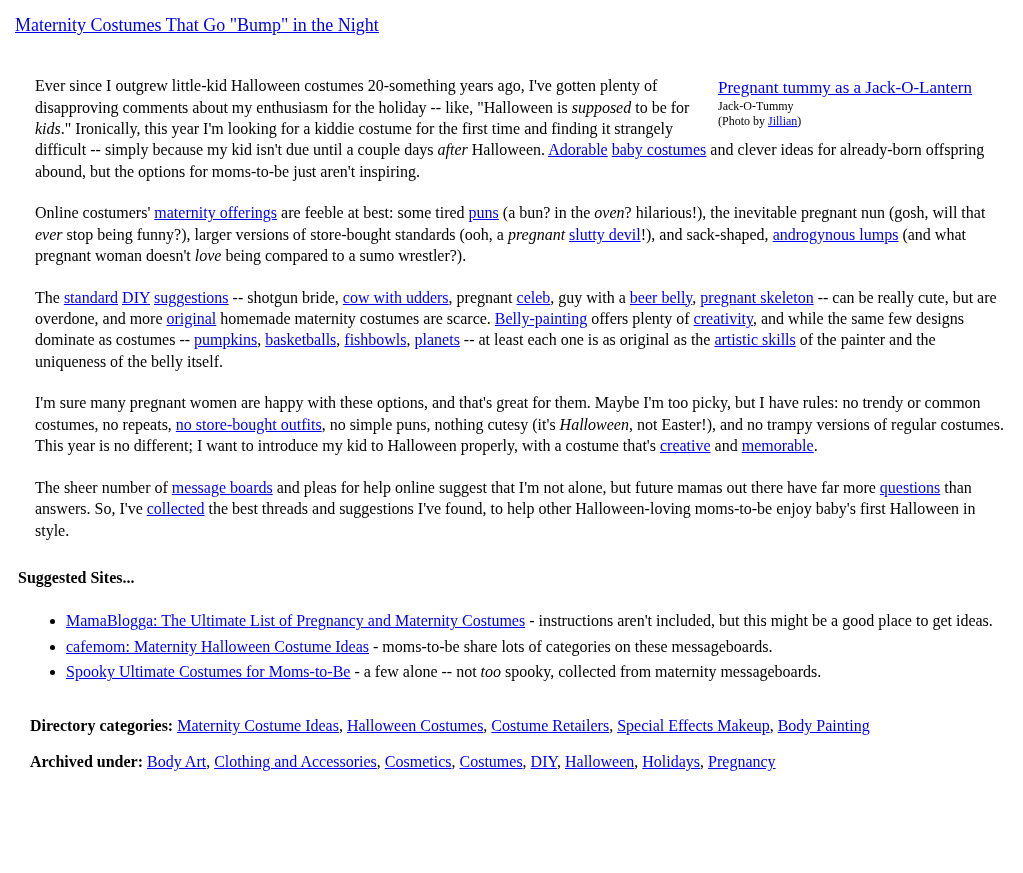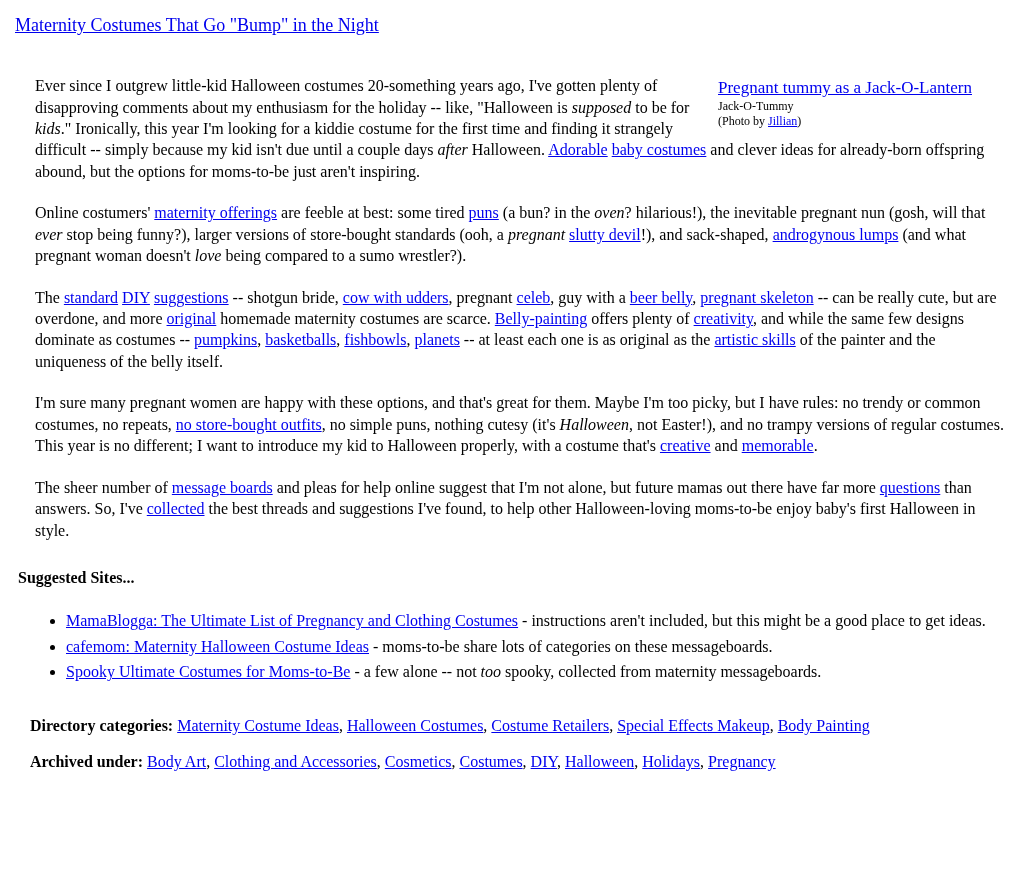--- a/index.html
+++ b/index.html
@@ -94,21 +94,21 @@
 
   <p class="para"><span>Ever since I outgrew little-kid Halloween costumes 20-something years ago, I've gotten plenty of disapproving comments about my enthusiasm for the holiday -- like, "Halloween is </span><i>supposed</i><span> to be for </span><i>kids</i><span>." Ironically, this year I'm looking for a kiddie costume for the first time and finding it strangely difficult -- simply because my kid isn't due until a couple days </span><i>after</i><span> Halloween. </span><a href="#" class="lnk">Adorable</a><span> </span><a href="#" class="lnk">baby costumes</a><span> and clever ideas for already-born offspring abound, but the options for moms-to-be just aren't inspiring.</span></p>
   <p class="para"><span>Online costumers' </span><a href="#" class="lnk">maternity offerings</a><span> are feeble at best: some tired </span><a href="#" class="lnk">puns</a><span> (a bun? in the </span><i>oven</i><span>? hilarious!), the inevitable pregnant nun (gosh, will that </span><i>ever</i><span> stop being funny?), larger versions of store-bought standards (ooh, a </span><i>pregnant</i><span> </span><a href="#" class="lnk">slutty devil</a><span>!), and sack-shaped, </span><a href="#" class="lnk">androgynous lumps</a><span> (and what pregnant woman doesn't </span><i>love</i><span> being compared to a sumo wrestler?).</span></p>
   <p class="para"><span>The </span><a href="#" class="lnk">standard</a><span> </span><a href="#" class="lnk">DIY</a><span> </span><a href="#" class="lnk">suggestions</a><span> -- shotgun bride, </span><a href="#" class="lnk">cow with udders</a><span>, pregnant </span><a href="#" class="lnk">celeb</a><span>, guy with a </span><a href="#" class="lnk">beer belly</a><span>, </span><a href="#" class="lnk">pregnant skeleton</a><span> -- can be really cute, but are overdone, and more </span><a href="#" class="lnk">original</a><span> homemade maternity costumes are scarce. </span><a href="#" class="lnk">Belly-painting</a><span> offers plenty of </span><a href="#" class="lnk">creativity</a><span>, and while the same few designs dominate as costumes -- </span><a href="#" class="lnk">pumpkins</a><span>, </span><a href="#" class="lnk">basketballs</a><span>, </span><a href="#" class="lnk">fishbowls</a><span>, </span><a href="#" class="lnk">planets</a><span> -- at least each one is as original as the </span><a href="#" class="lnk">artistic skills</a><span> of the painter and the uniqueness of the belly itself.</span></p>
   <p class="para"><span>I'm sure many pregnant women are happy with these options, and that's great for them. Maybe I'm too picky, but I have rules: no trendy or common costumes, no repeats, </span><a href="#" class="lnk">no store-bought outfits</a><span>, no simple puns, nothing cutesy (it's </span><i>Halloween</i><span>, not Easter!), and no trampy versions of regular costumes. This year is no different; I want to introduce my kid to Halloween properly, with a costume that's </span><a href="#" class="lnk">creative</a><span> and </span><a href="#" class="lnk">memorable</a><span>.</span></p>
   <p class="para"><span>The sheer number of </span><a href="#" class="lnk">message boards</a><span> and pleas for help online suggest that I'm not alone, but future mamas out there have far more </span><a href="#" class="lnk">questions</a><span> than answers. So, I've </span><a href="#" class="lnk">collected</a><span> the best threads and suggestions I've found, to help other Halloween-loving moms-to-be enjoy baby's first Halloween in style.</span></p>
 
   <p class="bold-head">Suggested Sites...</p>
 
   <ul class="sites-list">
-    <li><a href="#" class="lnk">MamaBlogga: The Ultimate List of Pregnancy and Clothing Costumes</a><span> - instructions aren't included, but this might be a good place to get ideas.</span></li>
+    <li><a href="#" class="lnk">MamaBlogga: The Ultimate List of Pregnancy and Maternity Costumes</a><span> - instructions aren't included, but this might be a good place to get ideas.</span></li>
     <li><a href="#" class="lnk">cafemom: Maternity Halloween Costume Ideas</a><span> - moms-to-be share lots of categories on these messageboards.</span></li>
     <li><a href="#" class="lnk">Spooky Ultimate Costumes for Moms-to-Be</a><span> - a few alone -- not </span><i>too</i><span> spooky, collected from maternity messageboards.</span></li>
   </ul>
 
   <p class="footer-line"><b>Directory categories: </b><a href="#" class="lnk">Maternity Costume Ideas</a><span>, </span><a href="#" class="lnk">Halloween Costumes</a><span>, </span><a href="#" class="lnk">Costume Retailers</a><span>, </span><a href="#" class="lnk">Special Effects Makeup</a><span>, </span><a href="#" class="lnk">Body Painting</a></p>
   <p class="footer-line"><b>Archived under: </b><a href="#" class="lnk">Body Art</a><span>, </span><a href="#" class="lnk">Clothing and Accessories</a><span>, </span><a href="#" class="lnk">Cosmetics</a><span>, </span><a href="#" class="lnk">Costumes</a><span>, </span><a href="#" class="lnk">DIY</a><span>, </span><a href="#" class="lnk">Halloween</a><span>, </span><a href="#" class="lnk">Holidays</a><span>, </span><a href="#" class="lnk">Pregnancy</a></p>
 
 </div>
 
 </body></html>

